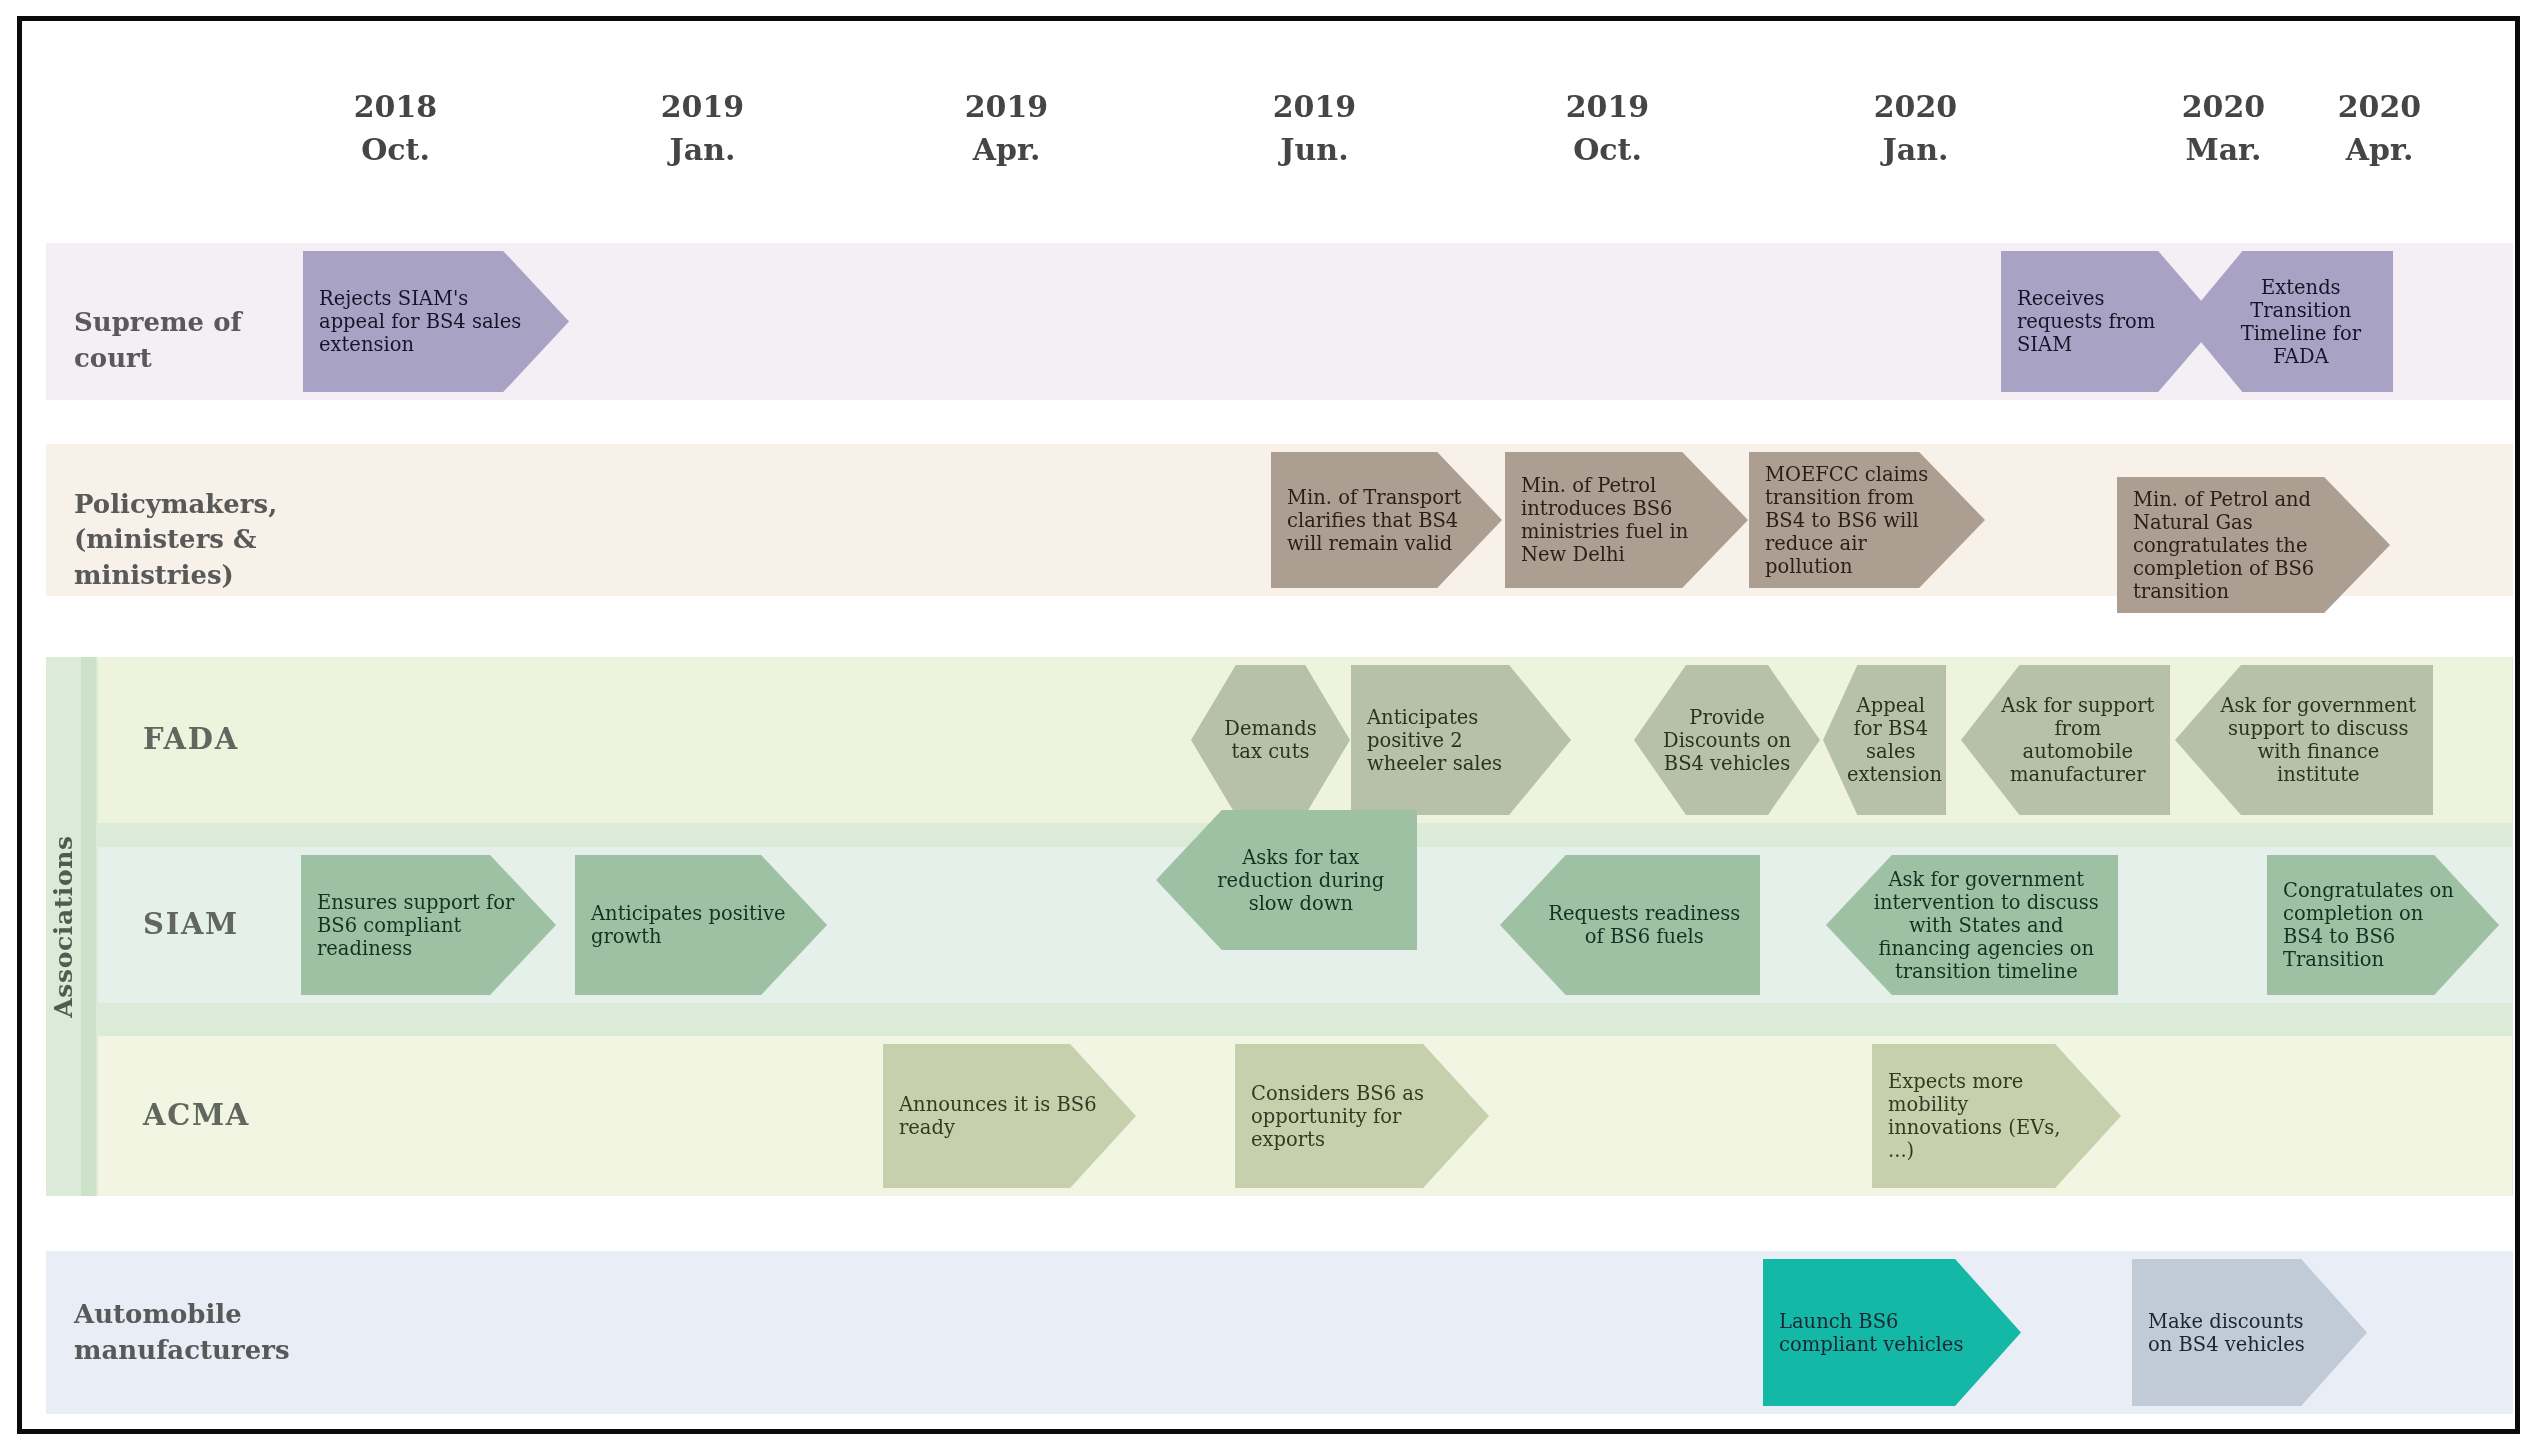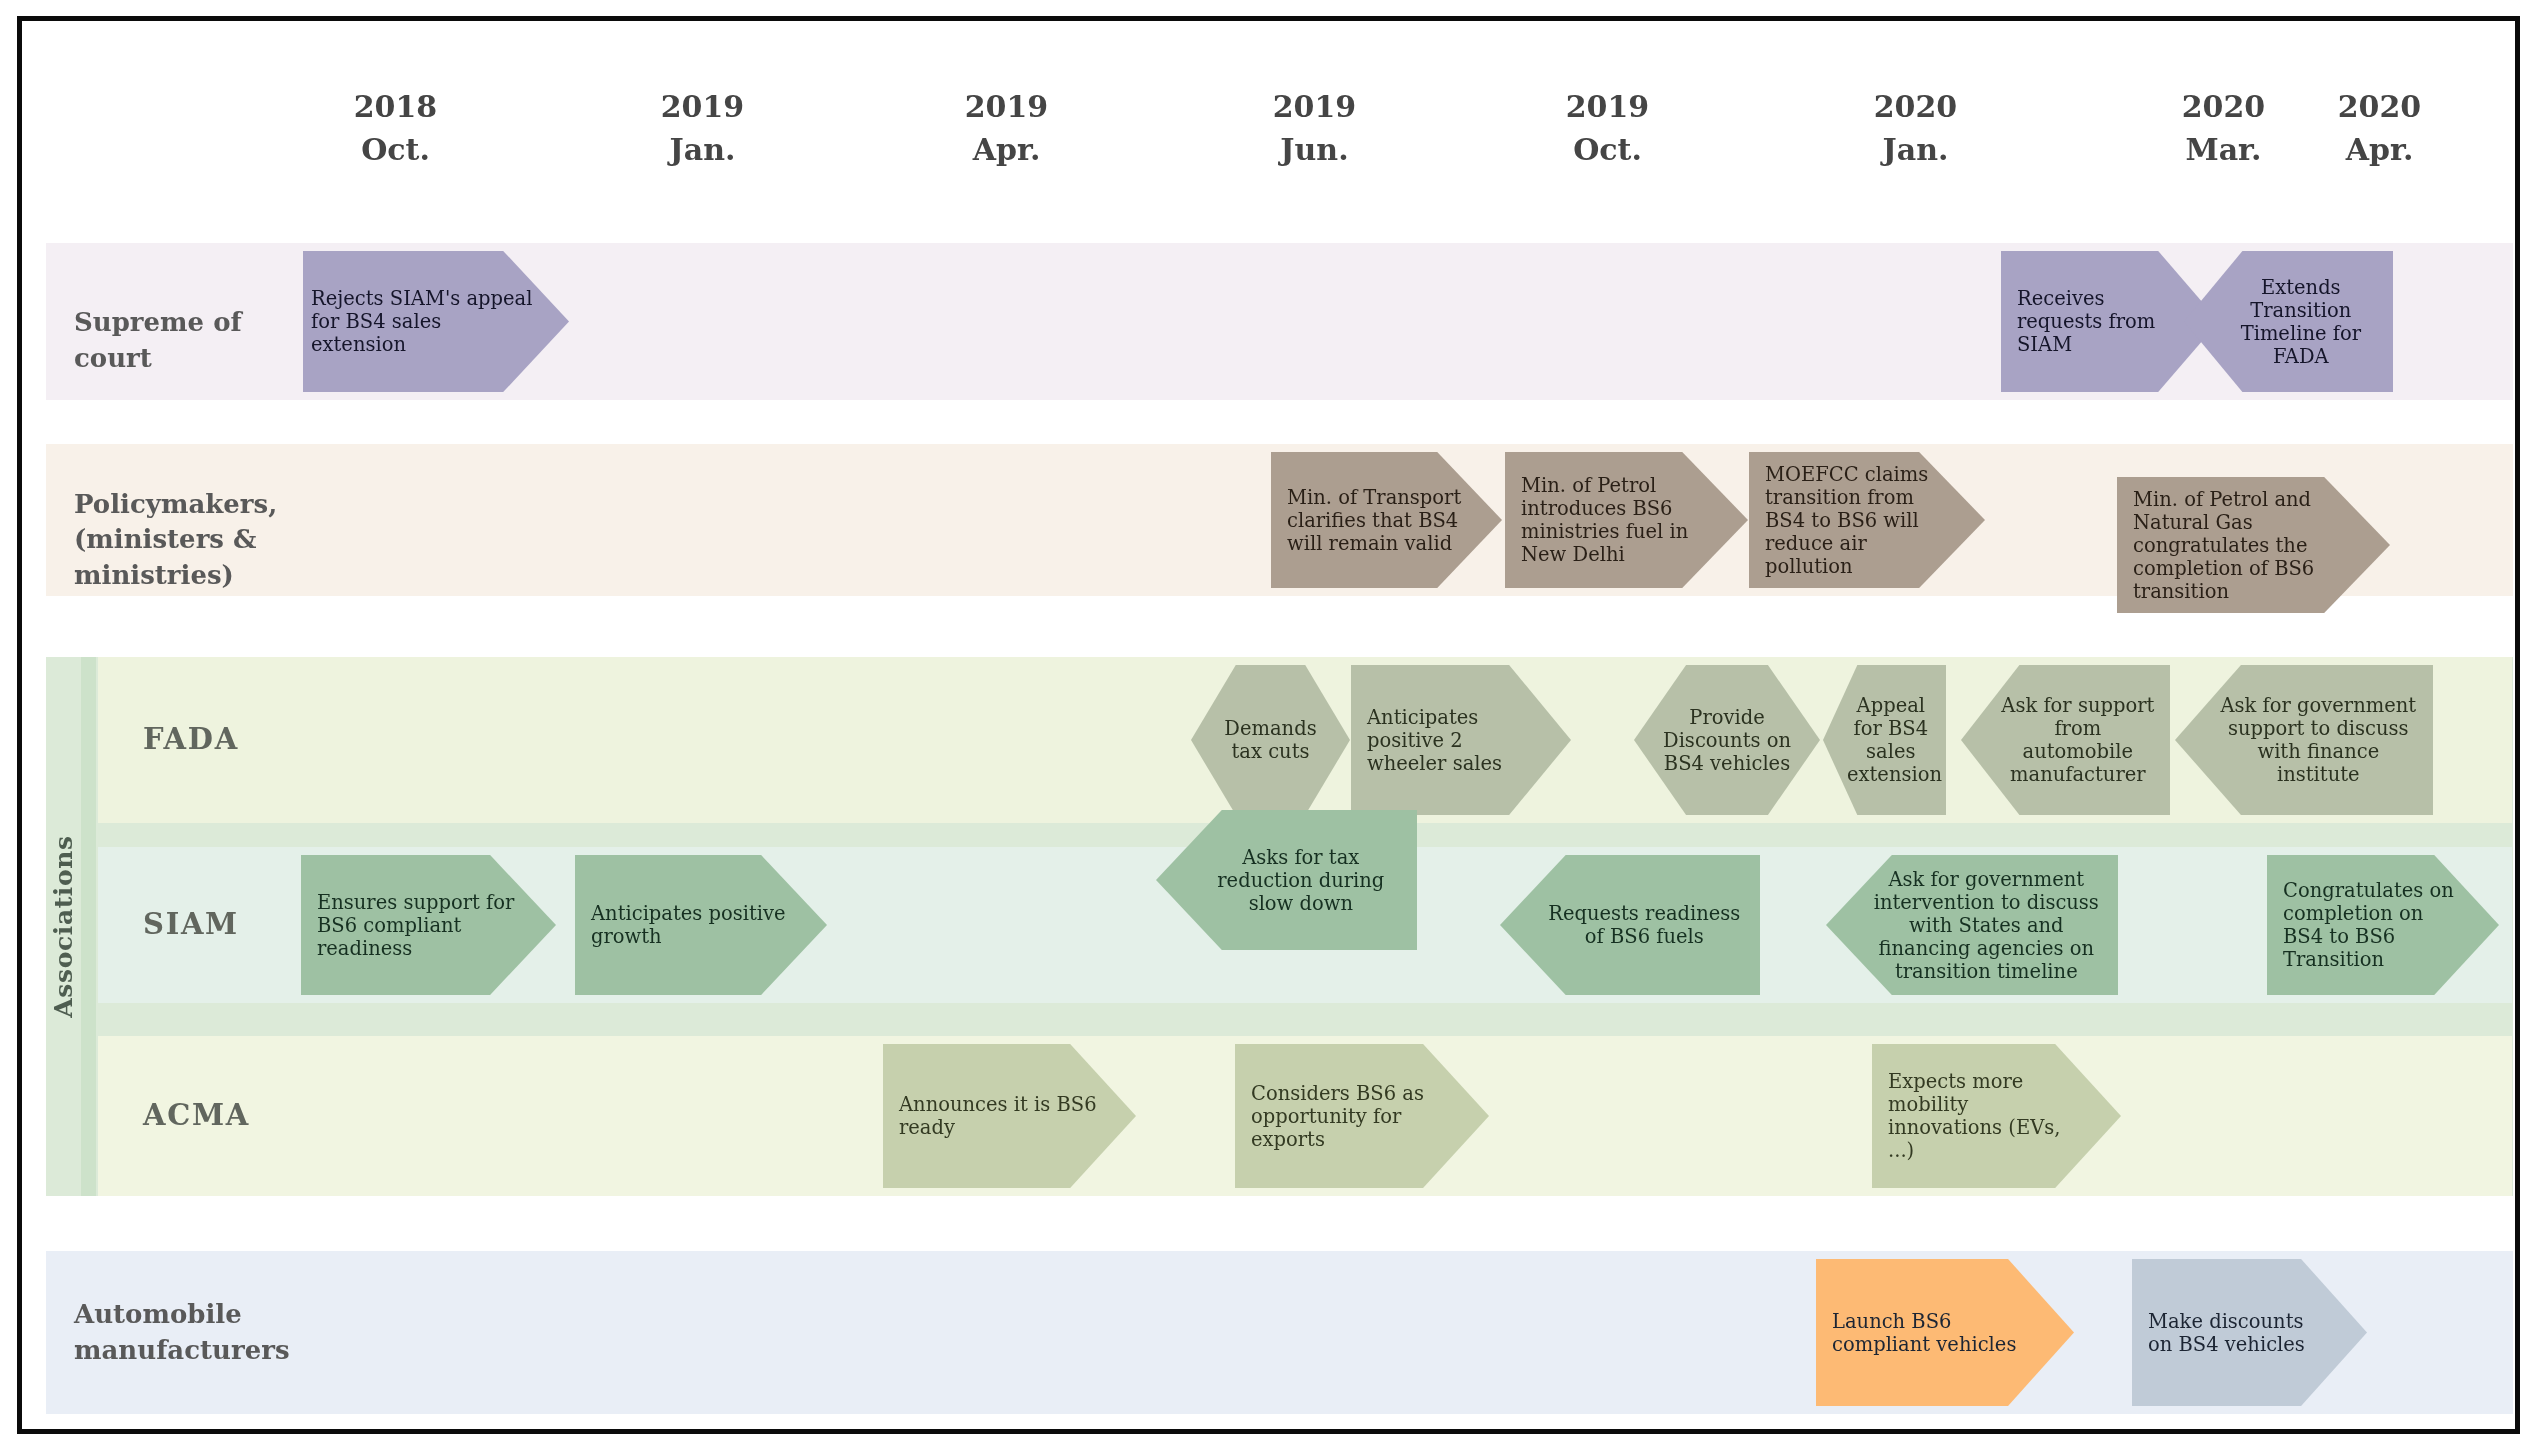--- a/index.html
+++ b/index.html
@@ -57,21 +57,21 @@
       </div>
       <div class="date" style="left: 2288px;">
         <div class="yr">2020</div>
         <div class="mo">Apr.</div>
       </div>
     </div>
   <div id="rows-root">
       <div class="band" style="left: 46px; top: 243px; width: 2467px; height: 157px; background: rgb(244, 239, 244);"></div>
       <div class="rowlabel" style="left: 74px; top: 243px; height: 157px; margin-top: 19px;">Supreme of
 court</div>
-      <div class="event" style="left: 303px; top: 251px; width: 266px; height: 141px; background: rgb(168, 163, 196); color: rgb(21, 21, 42); clip-path: polygon(0px 0px, 75.27% 0px, 100% 50%, 75.27% 100%, 0px 100%); padding-left: 8px; padding-right: 35px; text-align: left;">
+      <div class="event" style="left: 303px; top: 251px; width: 266px; height: 141px; background: rgb(168, 163, 196); color: rgb(21, 21, 42); clip-path: polygon(0px 0px, 75.27% 0px, 100% 50%, 75.27% 100%, 0px 100%); padding-left: 16px; padding-right: 35px; text-align: left;">
         <div class="evtext">Rejects SIAM's appeal for BS4 sales extension</div>
       </div>
       <div class="event" style="left: 2001px; top: 251px; width: 218px; height: 141px; background: rgb(168, 163, 196); color: rgb(21, 21, 42); clip-path: polygon(0px 0px, 72.11% 0px, 100% 50%, 72.11% 100%, 0px 100%); padding-left: 16px; padding-right: 33px; text-align: left;">
         <div class="evtext">Receives requests from SIAM</div>
       </div>
       <div class="event" style="left: 2184px; top: 251px; width: 209px; height: 141px; background: rgb(168, 163, 196); color: rgb(21, 21, 42); clip-path: polygon(0px 50%, 27.95% 0px, 100% 0px, 100% 100%, 27.95% 100%); padding-left: 36px; padding-right: 11.4px; text-align: center;">
         <div class="evtext">Extends Transition Timeline for FADA</div>
       </div>
       <div class="band" style="left: 46px; top: 444px; width: 2467px; height: 152px; background: rgb(248, 241, 233);"></div>
       <div class="rowlabel" style="left: 74px; top: 444px; height: 152px; margin-top: 20px;">Policymakers,
@@ -141,21 +141,21 @@
       </div>
       <div class="event" style="left: 1235px; top: 1044px; width: 254px; height: 144px; background: rgb(198, 208, 173); color: rgb(51, 58, 34); clip-path: polygon(0px 0px, 74.04% 0px, 100% 50%, 74.04% 100%, 0px 100%); padding-left: 16px; padding-right: 35px; text-align: left;">
         <div class="evtext">Considers BS6 as opportunity for exports</div>
       </div>
       <div class="event" style="left: 1872px; top: 1044px; width: 249px; height: 144px; background: rgb(198, 208, 173); color: rgb(51, 58, 34); clip-path: polygon(0px 0px, 73.56% 0px, 100% 50%, 73.56% 100%, 0px 100%); padding-left: 16px; padding-right: 35px; text-align: left;">
         <div class="evtext">Expects more mobility innovations (EVs, ...)</div>
       </div>
       <div class="band" style="left: 46px; top: 1251px; width: 2467px; height: 163px; background: rgb(233, 238, 246);"></div>
       <div class="rowlabel" style="left: 74px; top: 1251px; height: 163px;">Automobile
 manufacturers</div>
-      <div class="event" style="left: 1816px; top: 1259px; width: 258px; height: 147px; background: #fdba74; color: rgb(28, 37, 51); clip-path: polygon(0px 0px, 74.44% 0px, 100% 50%, 74.44% 100%, 0px 100%); padding-left: 16px; padding-right: 35px; text-align: left;">
+      <div class="event" style="left: 1763px; top: 1259px; width: 258px; height: 147px; background: #14b8a6; color: rgb(28, 37, 51); clip-path: polygon(0px 0px, 74.44% 0px, 100% 50%, 74.44% 100%, 0px 100%); padding-left: 16px; padding-right: 35px; text-align: left;">
         <div class="evtext">Launch BS6 compliant vehicles</div>
       </div>
       <div class="event" style="left: 2132px; top: 1259px; width: 235px; height: 147px; background: rgb(192, 203, 215); color: rgb(28, 37, 51); clip-path: polygon(0px 0px, 71.95% 0px, 100% 50%, 71.95% 100%, 0px 100%); padding-left: 16px; padding-right: 35px; text-align: left;">
         <div class="evtext">Make discounts on BS4 vehicles</div>
       </div>
     </div>
 </div>
 
 
 </body></html>

